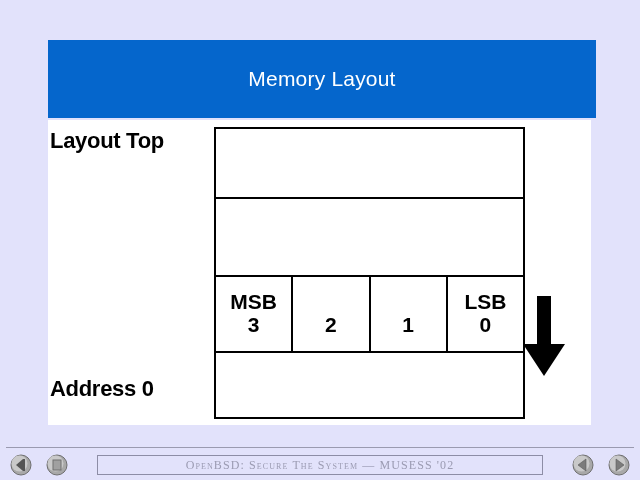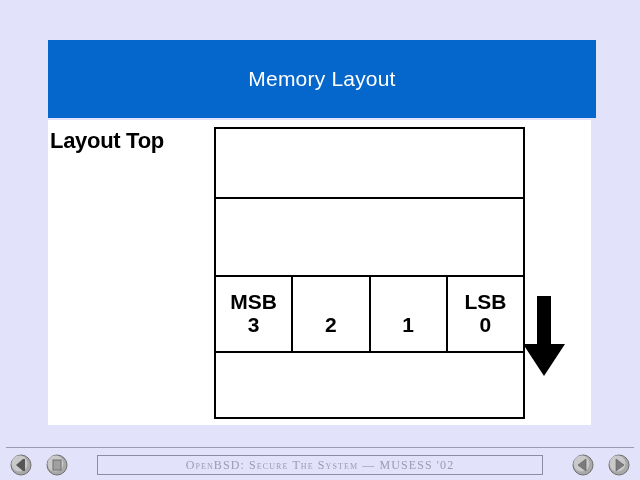--- a/index.html
+++ b/index.html
@@ -205,20 +205,21 @@
 <div id="slide">
 
   <div id="title-banner">
     <span class="t-main">Memory Layout</span>
   </div>
 
   <div id="content-panel">
 
     <div class="side-label" id="label-memory-top">Layout Top</div>
 
+    <div class="side-label" id="label-address-zero">Address 0</div>
 
     <table id="memory-table">
       <tbody>
         <tr class="row-blank">
           <td colspan="4"></td>
         </tr>
         <tr class="row-blank-short">
           <td colspan="4"></td>
         </tr>
         <tr class="row-bytes">

